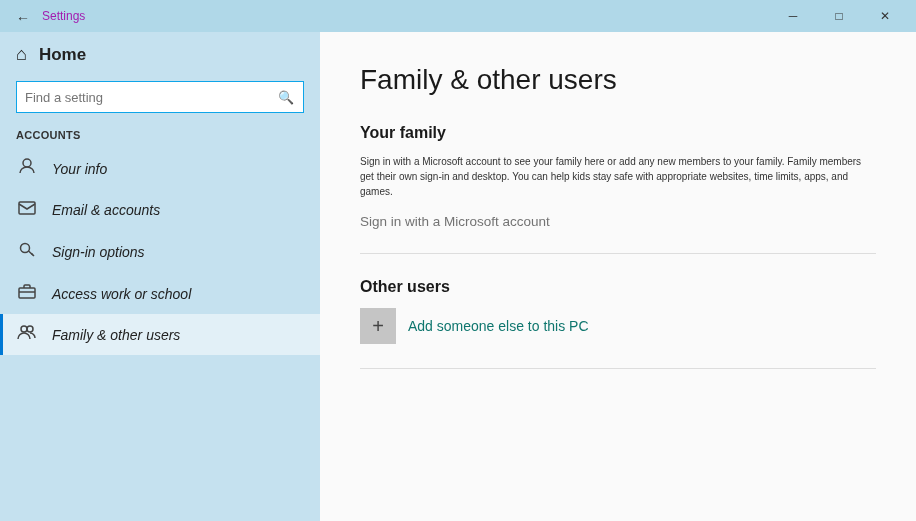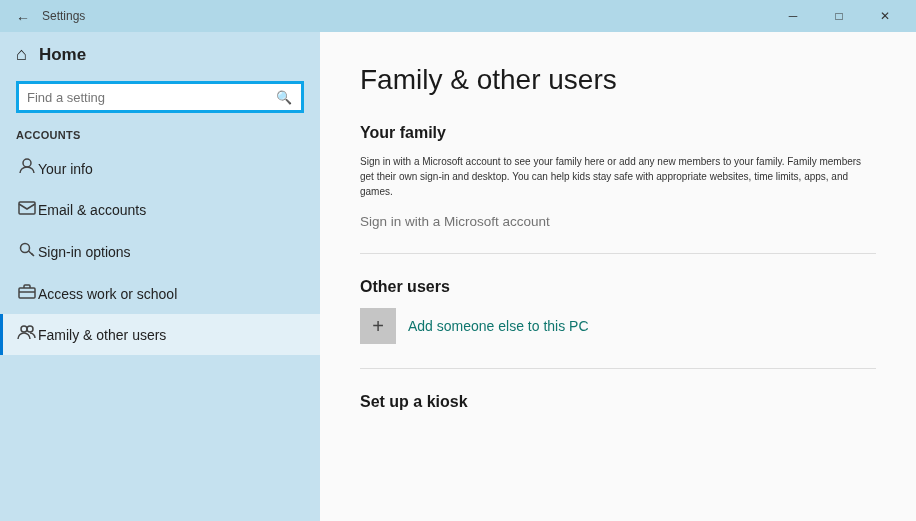--- a/index.html
+++ b/index.html
@@ -26,21 +26,21 @@
     .titlebar-back {
       width: 30px;
       height: 30px;
       display: flex; align-items: center; justify-content: center;
       cursor: pointer;
       font-size: 14px;
       color: #333;
     }
     .titlebar-title {
       font-size: 12px;
-      color: #404040;
+      color: #a21caf;
       margin-left: 4px;
     }
     .titlebar-controls {
       margin-left: auto;
       display: flex;
       gap: 0;
     }
     .titlebar-btn {
       width: 46px;
       height: 32px;
@@ -83,21 +83,21 @@
     .sidebar-home-label {
       font-size: 17px;
       font-weight: 700;
     }
 
     .search-box {
       margin: 4px 16px 12px 16px;
       display: flex;
       align-items: center;
       background: #fff;
-      border: 3px solid #0ea5e9;
+      border: 1px solid #0ea5e9;
       height: 32px;
       padding: 0 8px;
     }
     .search-input {
       border: none;
       outline: none;
       flex: 1;
       font-size: 13px;
       background: transparent;
       color: #555;
@@ -114,24 +114,26 @@
       padding: 4px 24px 4px 16px;
       letter-spacing: 0.3px;
       text-transform: uppercase;
       margin-bottom: 2px;
     }
 
     .nav-item {
       display: flex;
       align-items: center;
       padding: 10px 16px;
+      gap: 14px;
       cursor: pointer;
       color: #222;
       font-size: 14px;
       position: relative;
+      font-style: italic;
     }
     .nav-item.active {
       background: rgba(255,255,255,0.5);
     }
     .nav-item.active::before {
       content: '';
       position: absolute;
       left: 0;
       top: 0;
       bottom: 0;
@@ -312,16 +314,15 @@
     <div class="add-button-row">
       <div class="add-btn">
         <span>+</span>
       </div>
       <span class="add-label">Add someone else to this PC</span>
     </div>
 
     <div class="section-divider"></div>
 
     
-    <div class="section-heading">Set up a kiosk</div>
   </div>
 
 </div>
 
 </body></html>

